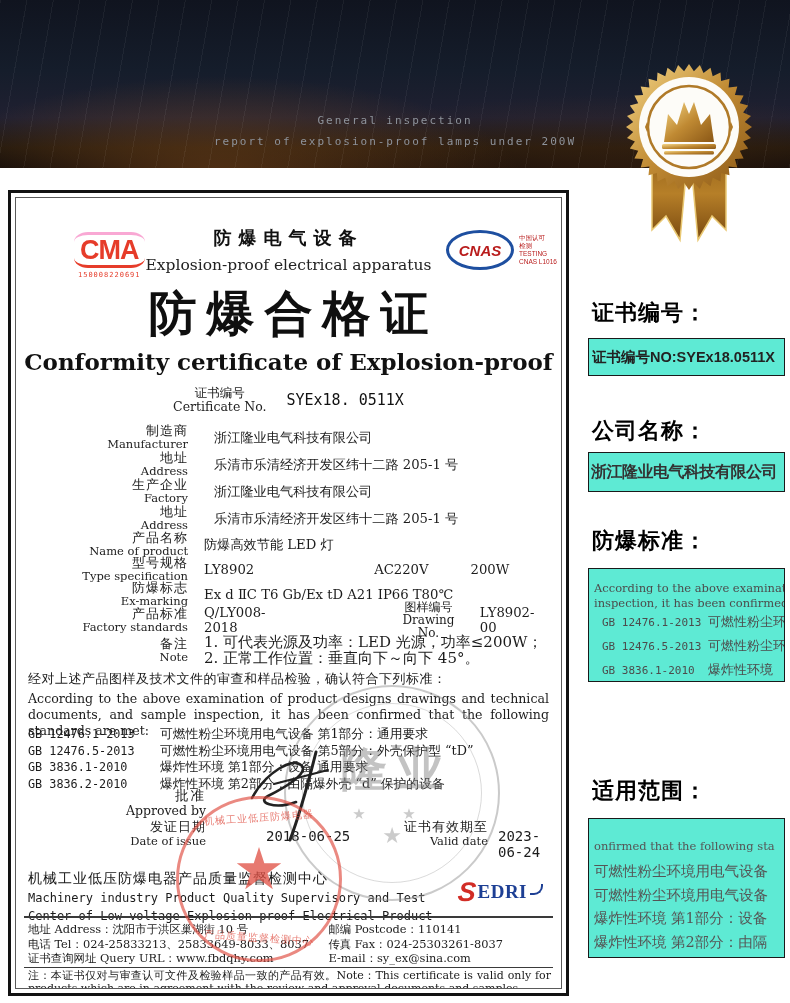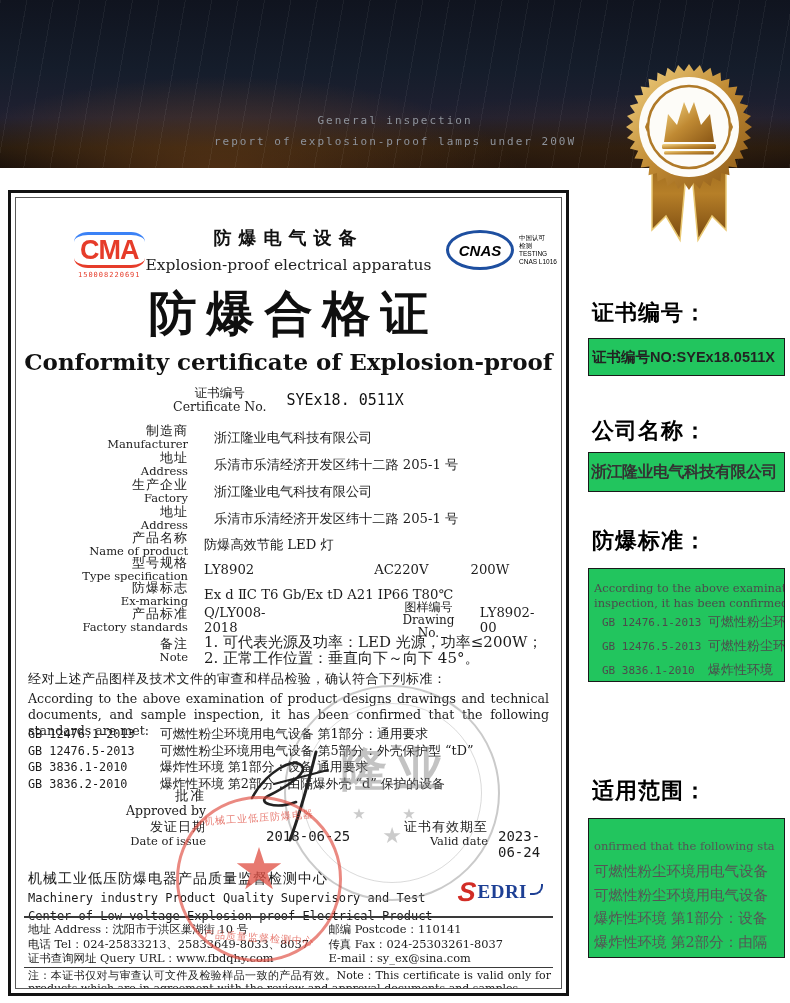--- a/index.html
+++ b/index.html
@@ -38,26 +38,26 @@
     background:#fff;border:3px solid #121212;box-sizing:border-box;
   }
   .cert-inner{
     position:absolute;left:4px;top:4px;right:4px;bottom:4px;
     border:1px solid #5a5a5a;overflow:hidden;
     font-family:"DejaVu Serif","Liberation Serif",serif;color:#1c1c1c;
   }
   
   .cma{position:absolute;left:58px;top:34px;text-align:center;color:#e63c2a;}
   .cma-text{font-size:27px;font-weight:bold;letter-spacing:-1px;font-family:"Liberation Sans",sans-serif;
-    border-top:3px solid #3b82f6;border-bottom:3px solid #e63c2a;border-radius:14px/10px;padding:0 6px;line-height:30px;}
+    border-top:3px solid #f9a8d4;border-bottom:3px solid #e63c2a;border-radius:14px/10px;padding:0 6px;line-height:30px;}
   .cma-num{font-size:7px;letter-spacing:1px;margin-top:3px;font-family:"DejaVu Sans Mono",monospace;}
   .hdr-center{position:absolute;left:120px;right:120px;top:28px;text-align:center;}
   .hdr-cn{font-size:18px;font-weight:bold;letter-spacing:7px;color:#111;}
   .hdr-en{font-size:15.5px;margin-top:6px;color:#222;}
-  .cnas{position:absolute;left:430px;top:32px;display:flex;align-items:center;gap:5px;color:#000000;}
+  .cnas{position:absolute;left:430px;top:32px;display:flex;align-items:center;gap:5px;color:#b91c1c;}
   .cnas-oval{width:62px;height:34px;border:3px solid #1e4fa0;border-radius:50%;
     display:flex;align-items:center;justify-content:center;font-weight:bold;font-style:italic;
     font-size:15px;font-family:"Liberation Sans",sans-serif;}
   .cnas-side{font-size:6.5px;line-height:8px;font-family:"Liberation Sans",sans-serif;}
   
   .big-title{position:absolute;left:0;right:0;top:84px;text-align:center;
     font-size:48px;font-weight:bold;letter-spacing:10px;text-indent:10px;color:#0f0f0f;}
   .en-title{position:absolute;left:0;right:0;top:150px;text-align:center;
     font-size:23px;font-weight:bold;color:#111;}
   .certno{position:absolute;left:0;right:0;top:188px;display:flex;justify-content:center;gap:20px;align-items:center;}
@@ -116,21 +116,21 @@
   .contacts{position:absolute;left:12px;right:6px;top:724px;font-size:11.4px;}
   .contact-row{display:flex;line-height:14.5px;}
   .contact-row .c1{width:57%;} .contact-row .c2{width:43%;}
   .rule2{position:absolute;left:8px;right:8px;top:769px;border-top:1.5px solid #3a3a3a;}
   .backnote{position:absolute;left:12px;right:10px;top:772px;font-size:11px;line-height:12.5px;text-align:justify;color:#1a1a1a;}
   
   .sidebar{position:absolute;left:588px;top:0;width:202px;}
   .sb-h{position:absolute;left:4px;font-size:22px;font-weight:bold;color:#000;letter-spacing:1px;
     font-family:"Liberation Sans",sans-serif;}
   .sb-box{position:absolute;left:0;width:197px;border:1.5px solid #1a1a1a;box-sizing:border-box;
-    overflow:hidden;background:#22c55e;}
+    overflow:hidden;background:#5eead4;}
   .sb-box .nowrap{white-space:nowrap;overflow:hidden;}
   #sb-box1{top:338px;height:38px;display:flex;align-items:center;padding:0 3px;
     font-size:14.5px;font-weight:bold;color:#222;font-family:"Liberation Sans",sans-serif;}
   #sb-box2{top:452px;height:40px;display:flex;align-items:center;padding:0 2px;
     font-size:16px;font-weight:bold;color:#333;font-family:"Liberation Sans",sans-serif;letter-spacing:-.5px;}
   #sb-box3{top:568px;height:114px;padding:12px 0 0 5px;color:#4c4c4c;}
   #sb-box3 .en{font-family:"DejaVu Serif",serif;font-size:11.5px;line-height:14.5px;}
   #sb-box3 .gbrow{font-size:12px;line-height:22px;margin-top:1px;margin-left:8px;}
   #sb-box3 .gbcode{display:inline-block;width:106px;font-family:"DejaVu Sans Mono",monospace;font-size:11px;}
   #sb-box3 .gbdesc{font-size:13px;font-family:"DejaVu Serif",serif;}

